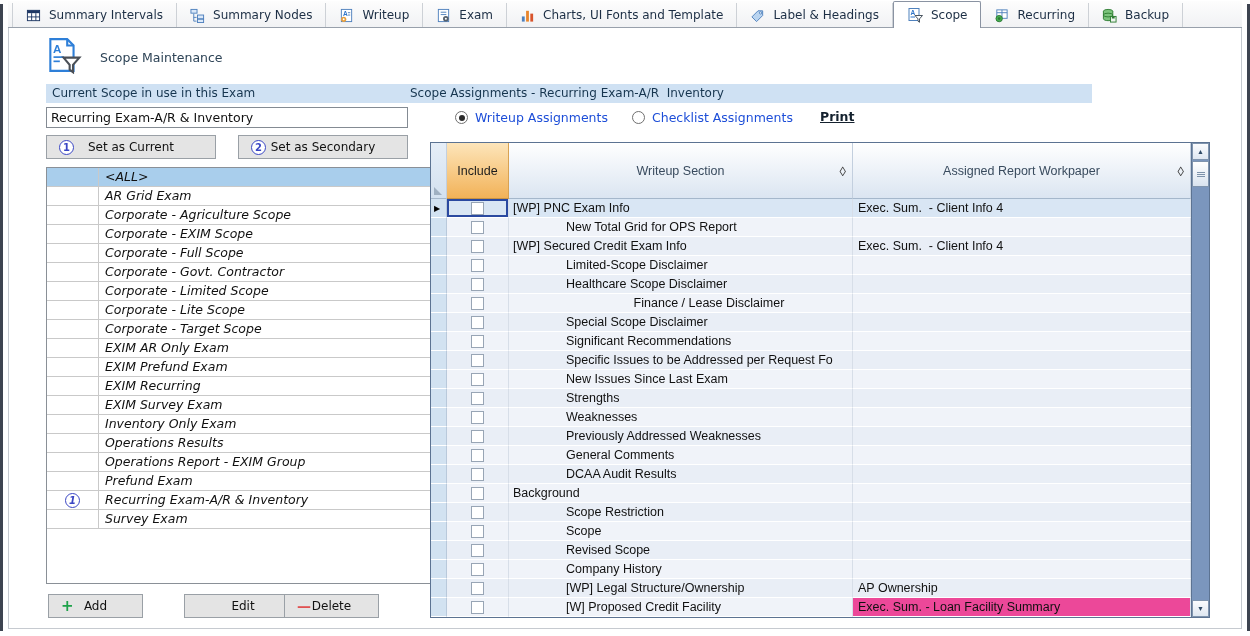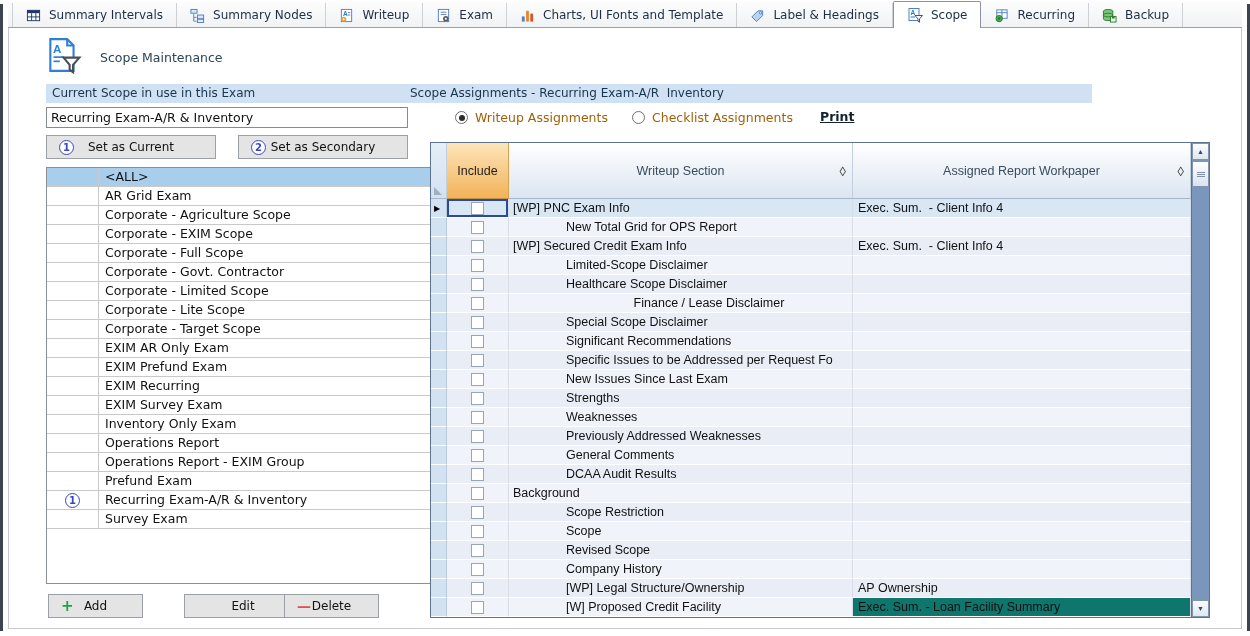--- a/index.html
+++ b/index.html
@@ -41,37 +41,37 @@
     color:#111; display:flex; align-items:center; justify-content:center; cursor:default; }
   .btn .btn-ico { position:absolute; left:12px; display:flex; align-items:center; }
   .btn-setcur { left:46px;  top:135px; width:170px; height:24px; }
   .btn-setsec { left:238px; top:135px; width:170px; height:24px; }
   .num-badge { display:inline-flex; align-items:center; justify-content:center;
     width:15px; height:15px; border:1px solid #3a46c4; border-radius:50%;
     color:#3a46c4; font-size:10px; font-weight:bold; background:#fff; }
   .btn-setcur .num-badge, .btn-setsec .num-badge { position:absolute; left:12px; }
 
   .listbox { position:absolute; left:46px; top:167px; width:432px; height:417px;
-    border:1px solid #8a9097; background:#fff; overflow:hidden; }
+    border:1px solid #8a9097; background:#fff; overflow:hidden;font-style:italic; }
   .list-row { display:flex; height:19px; border-bottom:1px solid #c9c9c9; }
   .list-row.selected { background:#a9ceec; }
   .badge-cell { width:52px; border-right:1px solid #c9c9c9; display:flex;
     align-items:center; justify-content:center; flex:none; }
   .name-cell { flex:1; font-size:12.5px; color:#111; line-height:18px; padding-left:6px;
     white-space:pre; overflow:hidden; }
 
   .btn-add  { left:48px;  top:594px; width:95px; height:24px; }
   .btn-edit { left:184px; top:594px; width:118px; height:24px; }
   .btn-del  { left:284px; top:594px; width:95px; height:24px; }
   .plus-ico  { color:#1fa24a; font-size:15px; font-weight:bold; line-height:10px; }
   .minus-ico { color:#e05252; font-size:14px; font-weight:bold; line-height:10px; }
 
   
   .radio-item { position:absolute; top:110px; display:flex; align-items:center; gap:7px;
-    font-size:12.5px; color:#a16207; }
+    font-size:12.5px; color:#1d4ed8; }
   .radio-writeup  { left:455px; }
   .radio-checklist{ left:632px; }
   .radio-circle { width:13px; height:13px; border:1px solid #6f6f6f; border-radius:50%;
     background:#fff; display:flex; align-items:center; justify-content:center; flex:none; }
   .radio-dot { width:6px; height:6px; border-radius:50%; background:#2b2b2b; }
   .print-link { position:absolute; left:820px; top:109px; font-size:12.5px; font-weight:bold;
     color:#14212e; text-decoration:underline; cursor:default; }
 
   
   .grid { position:absolute; left:430px; top:142px; width:780px; height:476px;
@@ -305,21 +305,21 @@
       <div class="list-row">
         <div class="badge-cell"></div>
         <div class="name-cell">EXIM Survey Exam</div>
       </div>
       <div class="list-row">
         <div class="badge-cell"></div>
         <div class="name-cell">Inventory Only Exam</div>
       </div>
       <div class="list-row">
         <div class="badge-cell"></div>
-        <div class="name-cell">Operations Report</div>
+        <div class="name-cell">Operations Results</div>
       </div>
       <div class="list-row">
         <div class="badge-cell"></div>
         <div class="name-cell">Operations Report - EXIM Group</div>
       </div>
       <div class="list-row">
         <div class="badge-cell"></div>
         <div class="name-cell">Prefund Exam</div>
       </div>
       <div class="list-row">
@@ -546,21 +546,21 @@
             </div>
             <div class="sec-cell" style="background: rgb(233, 238, 246); padding-left: 57px;">[WP] Legal Structure/Ownership</div>
             <div class="wp-cell" style="background: rgb(233, 238, 246);">AP Ownership</div>
           </div>
           <div class="grow">
             <div class="sel-cell"></div>
             <div class="inc-cell" style="background: rgb(240, 243, 249);">
               <div class="checkbox"></div>
             </div>
             <div class="sec-cell" style="background: rgb(240, 243, 249); padding-left: 57px;">[W] Proposed Credit Facility</div>
-            <div class="wp-cell" style="background: #0f766e;">Exec. Sum. - Loan Facility Summary</div>
+            <div class="wp-cell" style="background: #ec4899;">Exec. Sum. - Loan Facility Summary</div>
           </div>
         </div>
     </div>
     <div class="vscroll">
       <div class="sb-btn sb-up">▲</div>
       <div class="sb-thumb">
           <span class="grip"></span>
         </div>
       <div class="sb-btn sb-down">▼</div>
     </div>

